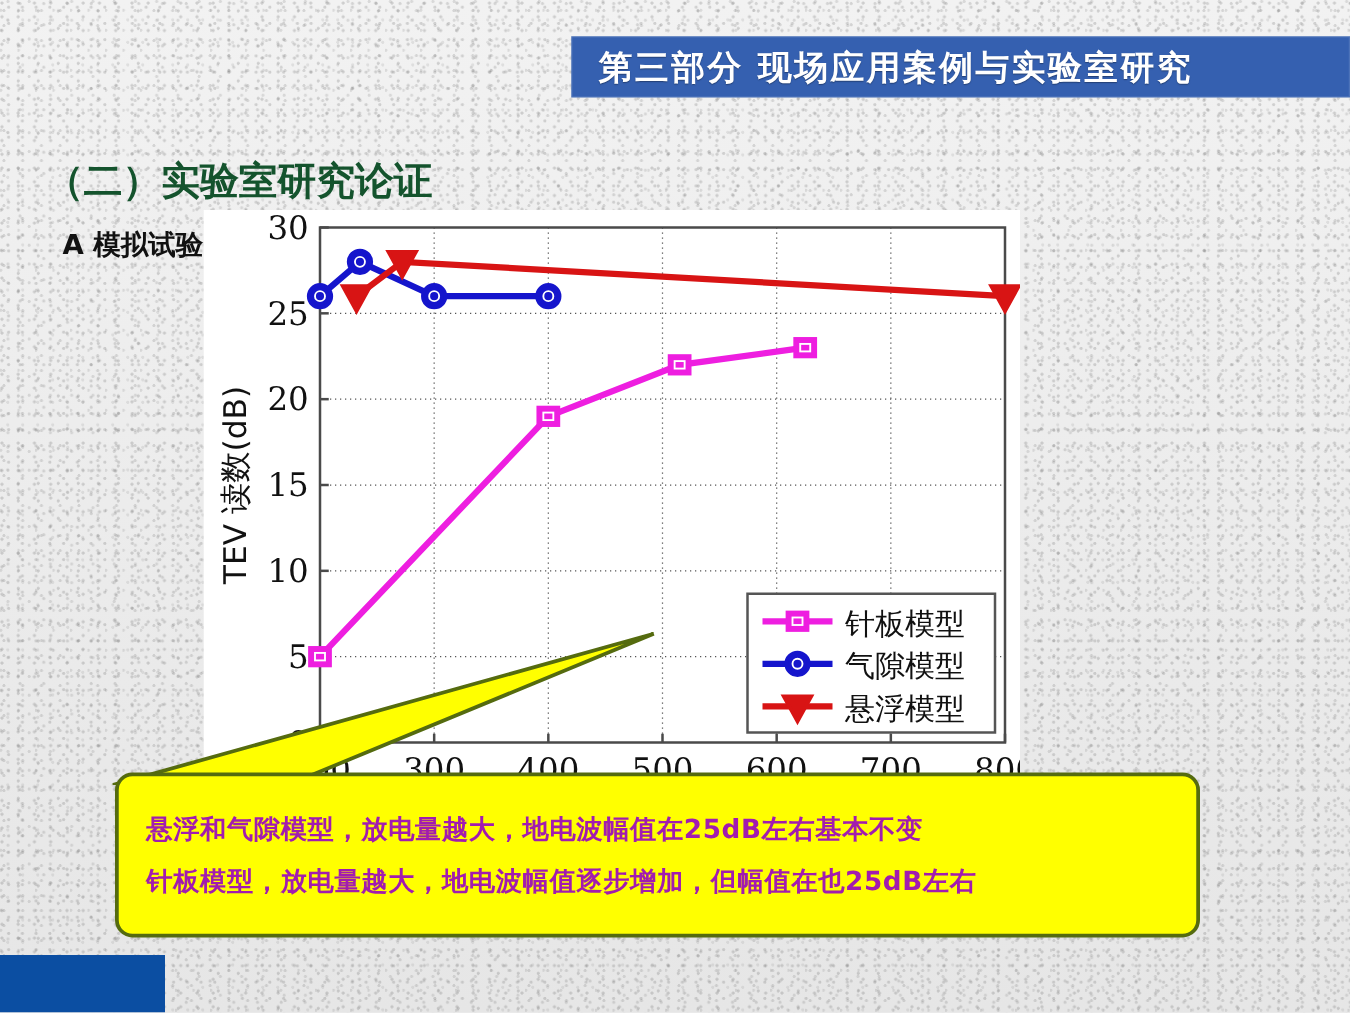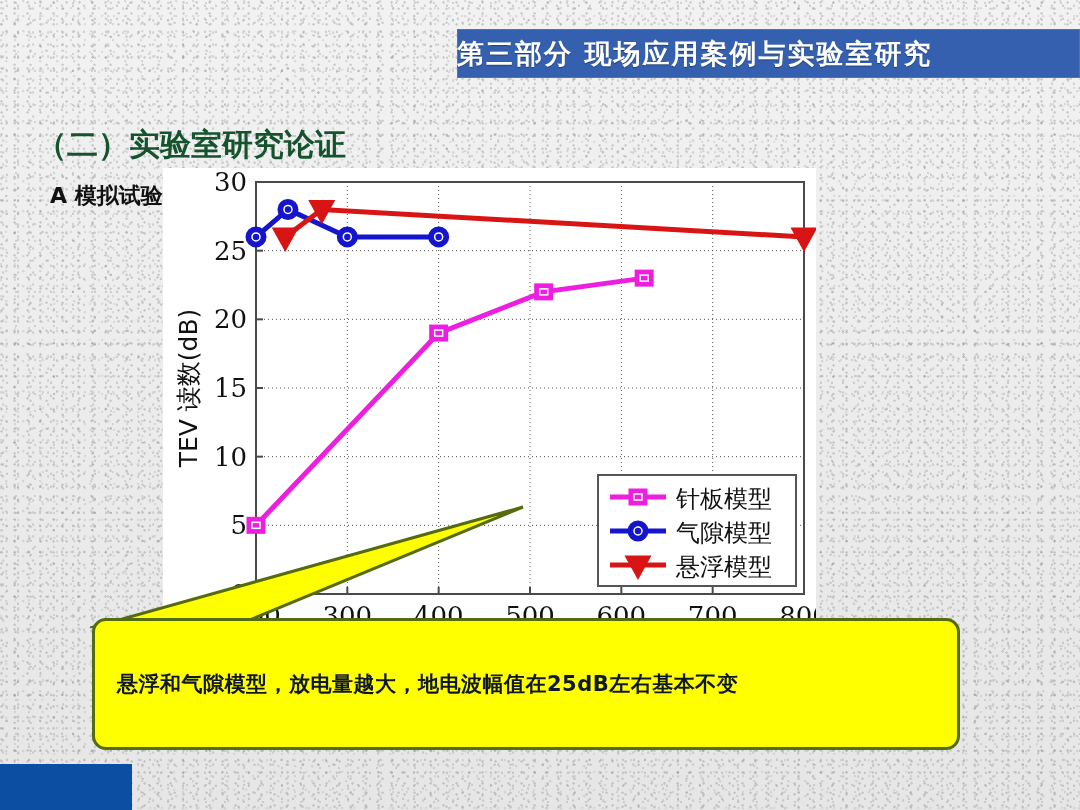--- a/index.html
+++ b/index.html
@@ -27,21 +27,21 @@
   }
   
   #header-banner{
     position:absolute; left:457px; top:29px; width:623px; height:49px;
     background:#3560b0;
     box-shadow:inset 0 0 0 1px rgba(255,255,255,.12);
     display:flex; align-items:center;
   }
   #header-banner .htext{
     color:#ffffff; font-family:"DejaVu Serif", serif; font-weight:bold;
-    font-size:27px; letter-spacing:2px; white-space:nowrap;
+    font-size:27px; letter-spacing:2px; padding-left:22px; white-space:nowrap;
     text-shadow:0 1px 1px rgba(0,0,0,.35);
   }
   
   #slide-title{
     position:absolute; left:36px; top:124px;
     font-size:31px; font-weight:bold; color:#14532d; white-space:nowrap;
     font-family:"DejaVu Sans", sans-serif;
   }
   #slide-subtitle{
     position:absolute; left:50px; top:181px;
@@ -62,21 +62,21 @@
   
   #callout-arrow{ position:absolute; left:90px; top:498px; }
   #callout-box{
     position:absolute; left:92px; top:618px; width:868px; height:132px;
     background:#ffff00; border:3px solid #556b0f; border-radius:14px;
     box-sizing:border-box;
     display:flex; flex-direction:column; justify-content:center; gap:14px;
     padding:0 22px;
   }
   #callout-box .cline{
-    color:#0f172a; font-size:21px; font-weight:bold; white-space:nowrap;
+    color:#a21caf; font-size:21px; font-weight:bold; white-space:nowrap;
     font-family:"DejaVu Sans", sans-serif; letter-spacing:.5px;
   }
 </style>
 </head>
 <body>
 
 <div id="bg-texture"></div>
 
 <div id="header-banner">
   <div class="htext">第三部分 现场应用案例与实验室研究</div>
@@ -171,15 +171,16 @@
       </g>
     </svg>
 </div>
 
 <svg id="callout-arrow" width="450" height="130">
   <polygon id="arrow-poly" points="0,130 433,9 140,130" fill="#ffff00" stroke="#556b0f" stroke-width="3"></polygon>
 </svg>
 
 <div id="callout-box">
   <div class="cline">悬浮和气隙模型，放电量越大，地电波幅值在25dB左右基本不变</div>
+  <div class="cline">针板模型，放电量越大，地电波幅值逐步增加，但幅值在也25dB左右</div>
 </div>
 
 <div id="footer-block"></div>
 
 </body></html>

